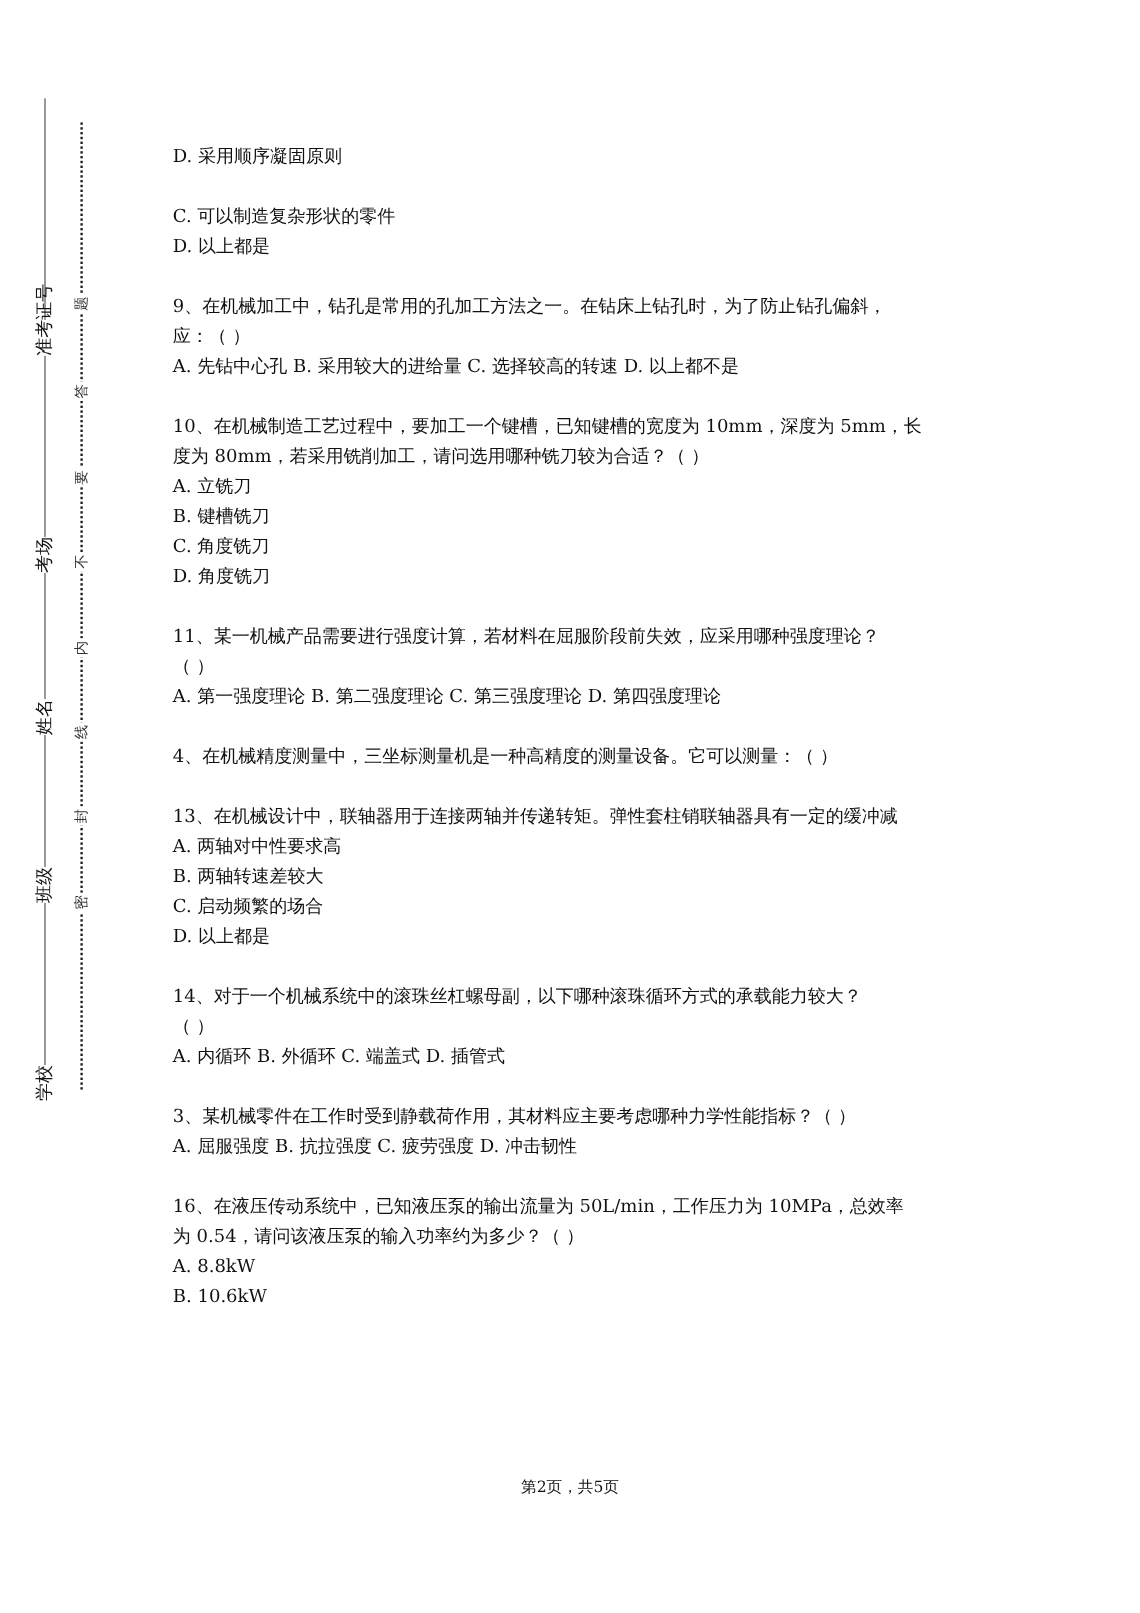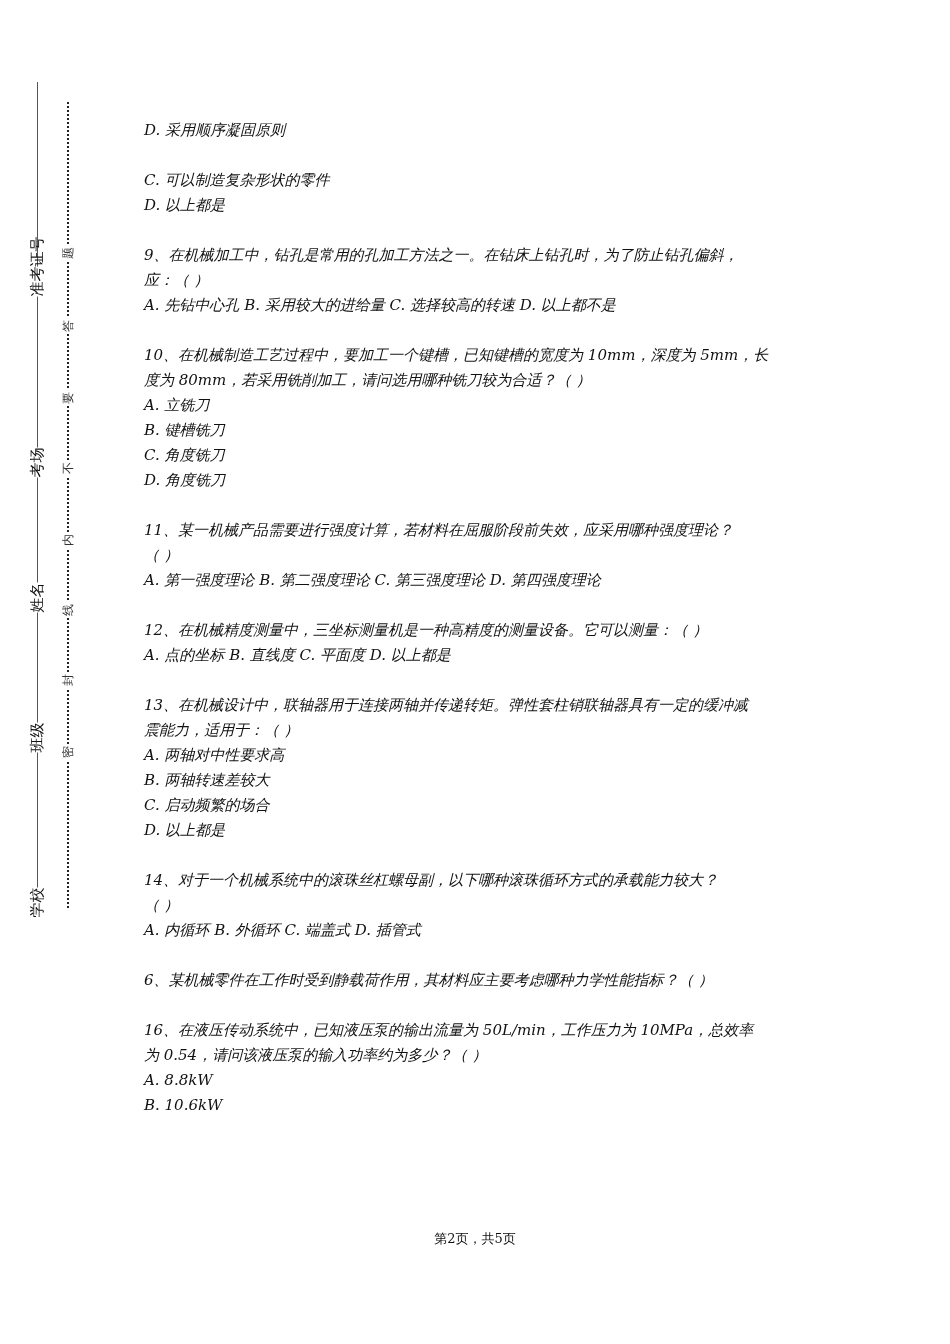--- a/index.html
+++ b/index.html
@@ -12,21 +12,21 @@
   .field-label { position: absolute; left: 22px; width: 30px; font-size: 15px; line-height: 15px;
                  transform: rotate(-90deg); transform-origin: center center; white-space: nowrap;
                  background: #fff; text-align: center; padding: 2px 0; }
   .dotted-line { position: absolute; left: 67px; top: 102px; width: 0; height: 806px;
                  border-left: 2px dotted #222; }
   .seal-char { position: absolute; left: 60px; width: 16px; height: 16px; font-size: 12px; line-height: 16px;
                text-align: center; background: #fff; transform: rotate(-90deg); color: #333; }
 
   
   .content { position: absolute; left: 144px; top: 118px; width: 670px; font-size: 15px; line-height: 25px; }
-  .line { white-space: nowrap; height: 25px; font-style: italic; }
+  .line { white-space: nowrap; height: 25px; }
   .q-gap { height: 25px; }
 
   .footer { position: absolute; left: 0; width: 950px; top: 1230px; text-align: center; font-size: 13px; }
 </style>
 </head>
 <body>
 
 <div class="binding">
   <div class="fields-line"></div>
   <div id="fields-container">
@@ -74,41 +74,40 @@
       <div class="line">D. 角度铣刀</div>
     </div>
     <div class="q-gap"></div>
     <div>
       <div class="line">11、某一机械产品需要进行强度计算，若材料在屈服阶段前失效，应采用哪种强度理论？</div>
       <div class="line">（ ）</div>
       <div class="line">A. 第一强度理论 B. 第二强度理论 C. 第三强度理论 D. 第四强度理论</div>
     </div>
     <div class="q-gap"></div>
     <div>
-      <div class="line">12、在机械精度测量中，三坐标测量机是一种高精度的测量设备。它可以测量：（ ）</div>
-      <div class="line">A. 点的坐标 B. 直线度 C. 平面度 D. 以上都是</div>
+      <div class="line">4、在机械精度测量中，三坐标测量机是一种高精度的测量设备。它可以测量：（ ）</div>
     </div>
     <div class="q-gap"></div>
     <div>
       <div class="line">13、在机械设计中，联轴器用于连接两轴并传递转矩。弹性套柱销联轴器具有一定的缓冲减</div>
-      <div class="line">震能力，适用于：（ ）</div>
       <div class="line">A. 两轴对中性要求高</div>
       <div class="line">B. 两轴转速差较大</div>
       <div class="line">C. 启动频繁的场合</div>
       <div class="line">D. 以上都是</div>
     </div>
     <div class="q-gap"></div>
     <div>
       <div class="line">14、对于一个机械系统中的滚珠丝杠螺母副，以下哪种滚珠循环方式的承载能力较大？</div>
       <div class="line">（ ）</div>
       <div class="line">A. 内循环 B. 外循环 C. 端盖式 D. 插管式</div>
     </div>
     <div class="q-gap"></div>
     <div>
-      <div class="line">6、某机械零件在工作时受到静载荷作用，其材料应主要考虑哪种力学性能指标？（ ）</div>
+      <div class="line">3、某机械零件在工作时受到静载荷作用，其材料应主要考虑哪种力学性能指标？（ ）</div>
+      <div class="line">A. 屈服强度 B. 抗拉强度 C. 疲劳强度 D. 冲击韧性</div>
     </div>
     <div class="q-gap"></div>
     <div>
       <div class="line">16、在液压传动系统中，已知液压泵的输出流量为 50L/min，工作压力为 10MPa，总效率</div>
       <div class="line">为 0.54，请问该液压泵的输入功率约为多少？（ ）</div>
       <div class="line">A. 8.8kW</div>
       <div class="line">B. 10.6kW</div>
     </div>
   </div>
 

